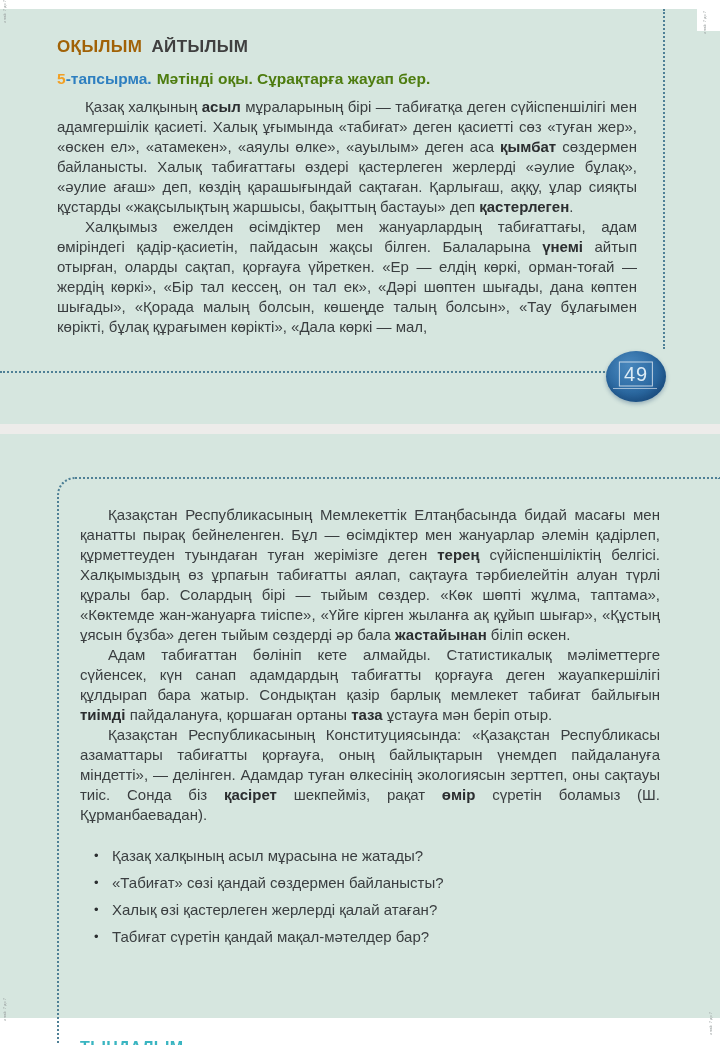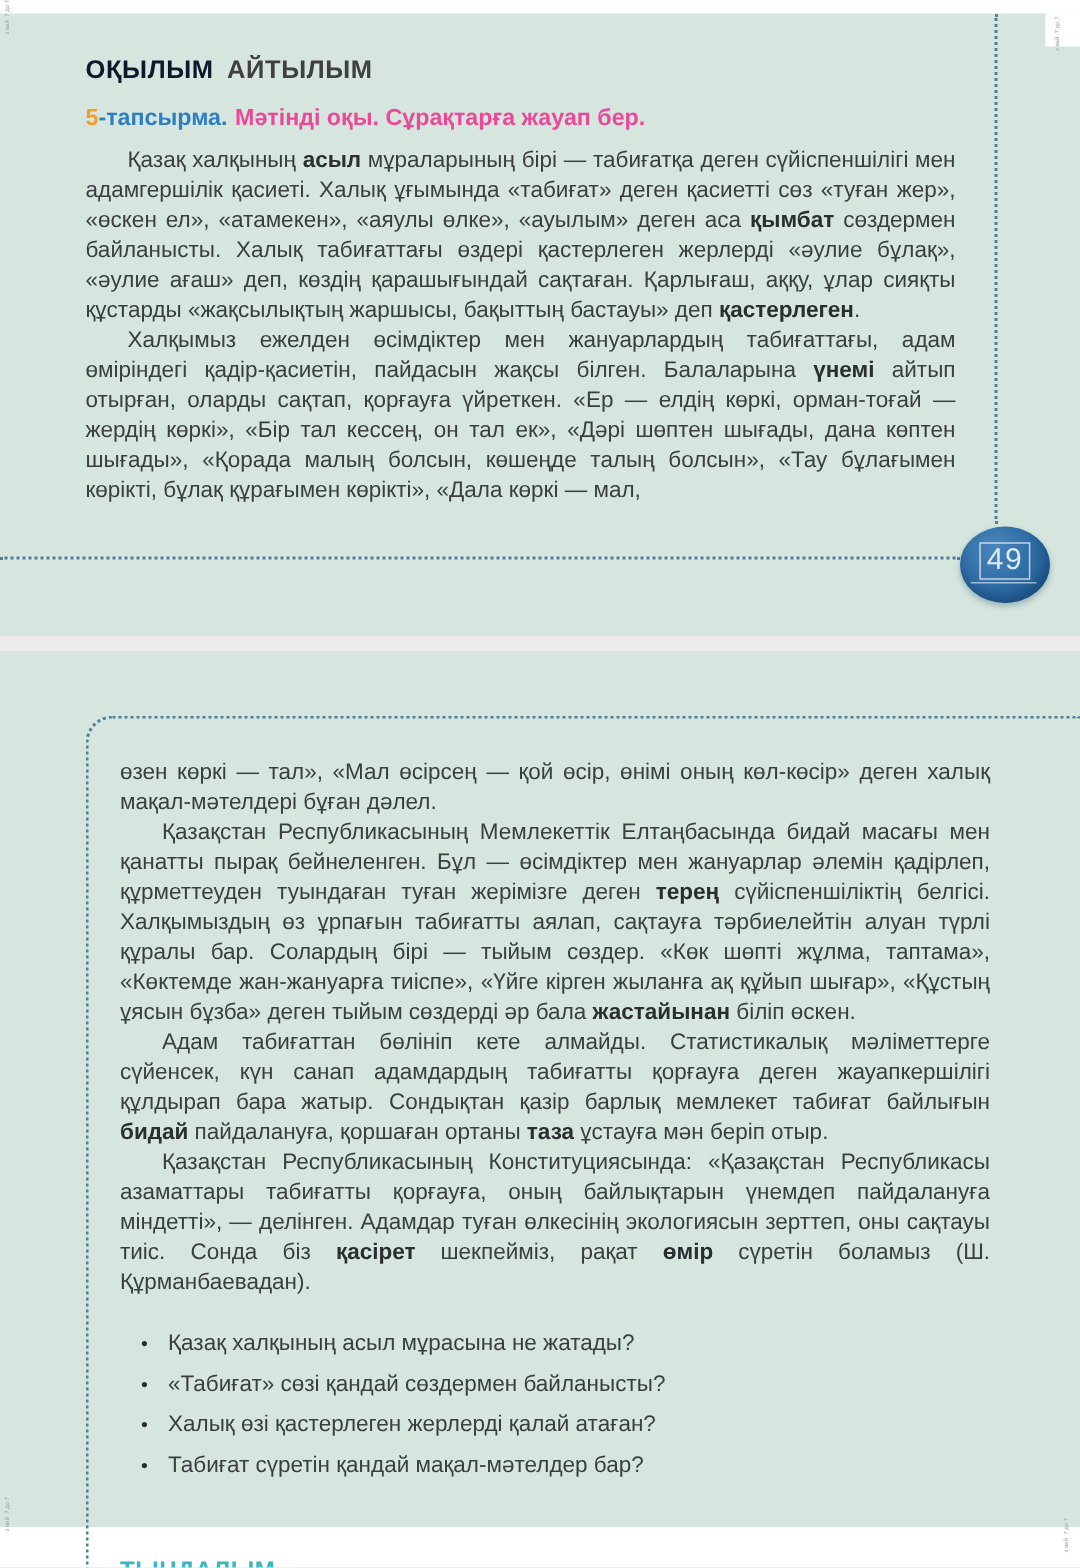--- a/index.html
+++ b/index.html
@@ -21,42 +21,42 @@
   .vdots-p1{position:absolute;left:663px;top:9px;height:340px;width:0;border-left:2px dotted #4f8096;}
   .hdots-p1{position:absolute;left:0;top:371px;width:640px;height:0;border-top:2px dotted #4f8096;}
   .dotted-frame{
     position:absolute;left:57px;top:477px;width:661px;height:568px;
     border-top:2px dotted #4f8096;border-left:2px dotted #4f8096;
     border-top-left-radius:18px;
   }
 
   
   .badge{
-    position:absolute;left:640px;top:351px;width:60px;height:51px;
+    position:absolute;left:606px;top:351px;width:60px;height:51px;
     border-radius:50%;
     background:radial-gradient(circle at 38% 28%,#4886bc 0%,#2c6aa2 55%,#1c5389 100%);
     box-shadow:0 2px 4px rgba(30,70,110,.35), inset -2px -4px 8px rgba(10,40,80,.35);
   }
   .badge-num{
     position:absolute;left:50%;top:46%;transform:translate(-50%,-50%);
     font-size:20px;line-height:22px;color:#dcebf5;font-weight:400;
     border:1px solid rgba(255,255,255,.7);padding:0 4px 1px 4px;
     letter-spacing:1px;
   }
   .badge-line{position:absolute;left:7px;right:9px;bottom:13px;border-top:1px solid rgba(255,255,255,.55);}
 
   
   .content-top{position:absolute;left:57px;top:37px;width:580px;}
   .section-header{font-size:17px;font-weight:bold;letter-spacing:.4px;}
-  .hdr-purple{color:#0f172a;}
+  .hdr-purple{color:#a16207;}
   .hdr-pink{color:#404040;margin-left:9px;}
   .task-line{margin-top:13px;font-size:15.5px;font-weight:bold;color:#2c2f31;}
   .task-num{color:#f2a024;}
   .task-word{color:#2e7fc0;text-align:right;}
-  .task-instruction{color:#ec4899;margin-left:5px;}
+  .task-instruction{color:#4d7c0f;margin-left:5px;}
 
   
   .bodytext{font-size:15px;line-height:20px;color:#3a3e40;text-align:justify;}
   .bodytext p{margin:0;}
   .bodytext p.indent{text-indent:28px;}
   .bodytext .b{font-weight:bold;color:#2b2e30;}
   .paras-top{margin-top:9px;}
   .content-bottom{position:absolute;left:80px;top:505px;width:580px;}
 
   
@@ -112,23 +112,22 @@
   </div>
 </div>
 
 <div class="badge">
   <span class="badge-num">49</span>
   <span class="badge-line"></span>
 </div>
 
 <div class="content-bottom">
   <div class="bodytext">
-    <p><span>өзен көркі — тал», «Мал өсірсең — қой өсір, өнімі оның көл-көсір» деген халық мақал-мәтелдері бұған дәлел.</span></p>
     <p class="indent"><span>Қазақстан Республикасының Мемлекеттік Елтаңбасында бидай масағы мен қанатты пырақ бейнеленген. Бұл — өсімдіктер мен жануарлар әлемін қадірлеп, құрметтеуден туындаған туған жерімізге деген </span><span class="b">терең</span><span> сүйіспеншіліктің белгісі. Халқымыздың өз ұрпағын табиғатты аялап, сақтауға тәрбиелейтін алуан түрлі құралы бар. Солардың бірі — тыйым сөздер. «Көк шөпті жұлма, таптама», «Көктемде жан-жануарға тиіспе», «Үйге кірген жыланға ақ құйып шығар», «Құстың ұясын бұзба» деген тыйым сөздерді әр бала </span><span class="b">жастайынан</span><span> біліп өскен.</span></p>
-    <p class="indent"><span>Адам табиғаттан бөлініп кете алмайды. Статистикалық мәліметтерге сүйенсек, күн санап адамдардың табиғатты қорғауға деген жауапкершілігі құлдырап бара жатыр. Сондықтан қазір барлық мемлекет табиғат байлығын </span><span class="b">бидай</span><span> пайдалануға, қоршаған ортаны </span><span class="b">таза</span><span> ұстауға мән беріп отыр.</span></p>
+    <p class="indent"><span>Адам табиғаттан бөлініп кете алмайды. Статистикалық мәліметтерге сүйенсек, күн санап адамдардың табиғатты қорғауға деген жауапкершілігі құлдырап бара жатыр. Сондықтан қазір барлық мемлекет табиғат байлығын </span><span class="b">тиімді</span><span> пайдалануға, қоршаған ортаны </span><span class="b">таза</span><span> ұстауға мән беріп отыр.</span></p>
     <p class="indent"><span>Қазақстан Республикасының Конституциясында: «Қазақстан Республикасы азаматтары табиғатты қорғауға, оның байлықтарын үнемдеп пайдалануға міндетті», — делінген. Адамдар туған өлкесінің экологиясын зерттеп, оны сақтауы тиіс. Сонда біз </span><span class="b">қасірет</span><span> шекпейміз, рақат </span><span class="b">өмір</span><span> сүретін боламыз (Ш. Құрманбаевадан).</span></p>
   </div>
   <ul class="qlist">
       <li>
         <span class="dot">•</span>
         <span>Қазақ халқының асыл мұрасына не жатады?</span>
       </li>
       <li>
         <span class="dot">•</span>
         <span>«Табиғат» сөзі қандай сөздермен байланысты?</span>

